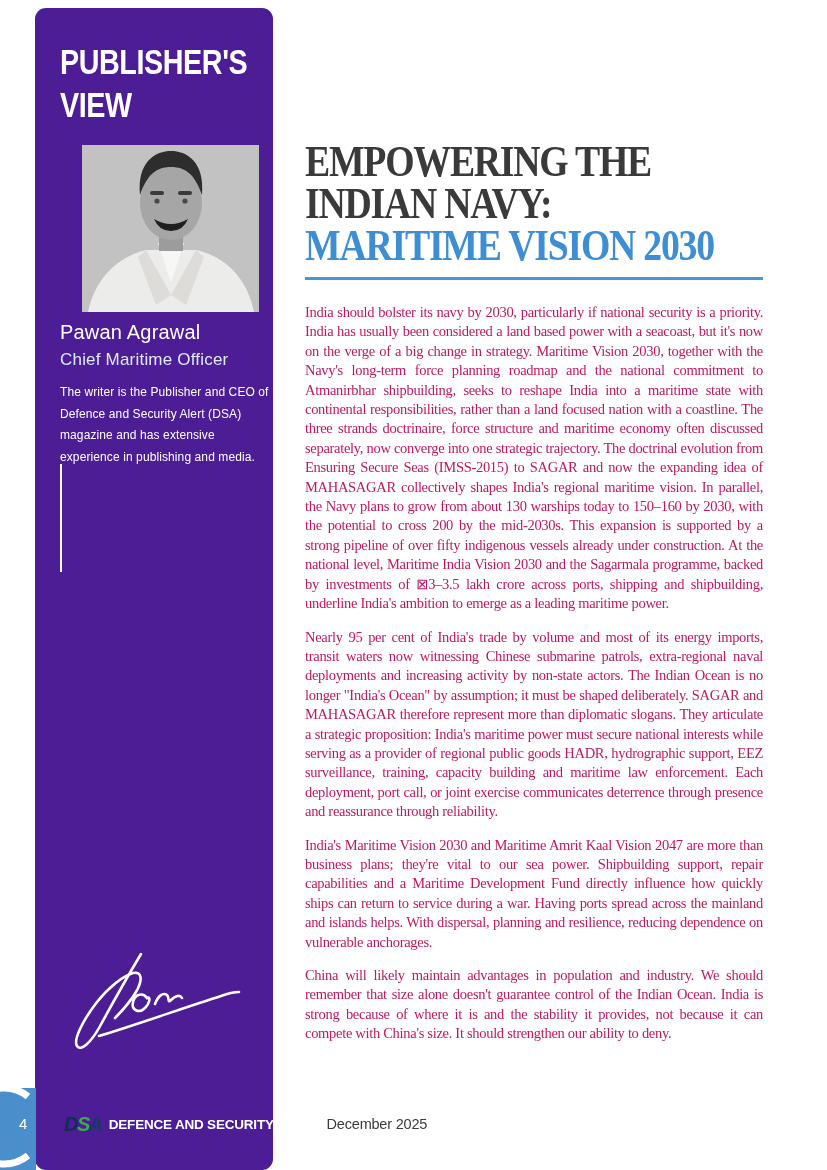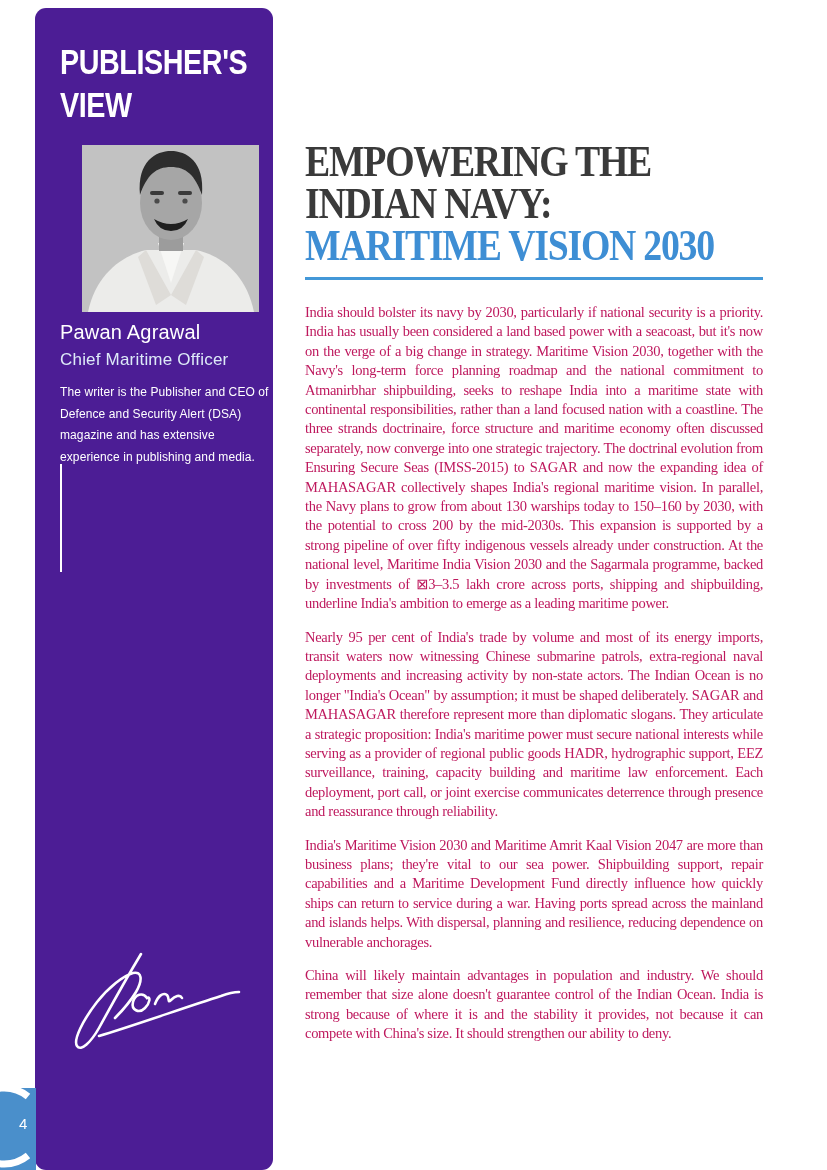--- a/index.html
+++ b/index.html
@@ -149,14 +149,19 @@
       <p>China will likely maintain advantages in population and industry. We should remember that size alone doesn't guarantee control of the Indian Ocean. India is strong because of where it is and the stability it provides, not because it can compete with China's size. It should strengthen our ability to deny.</p>
     </div>
   </div>
 
   <div class="footer-ext"></div>
   <svg class="page-ring" viewBox="0 0 54 90">
     <path d="M 28 16.5 A 38 38 0 1 0 28 75.5" fill="none" stroke="#ffffff" stroke-width="7"></path>
   </svg>
   <div class="page-num">4</div>
 
+  <div class="footer-brand">
+    <span class="logo-dsa"><span class="logo-d">D</span><span class="logo-s">S</span><span class="logo-a">A</span></span>
+    <span class="mag-name">DEFENCE AND SECURITY ALERT</span>
+    <span class="issue-date">December 2025</span>
+  </div>
 
 </div>
 
 </body></html>

